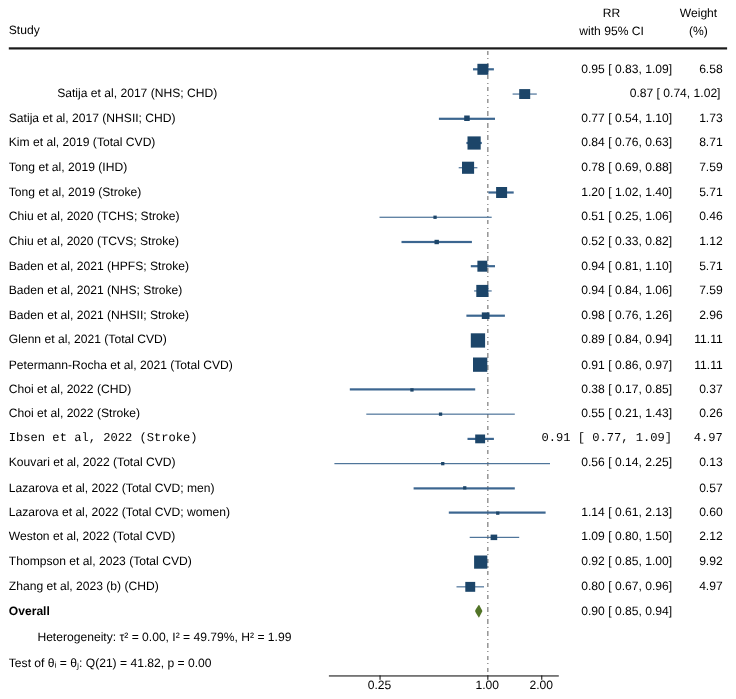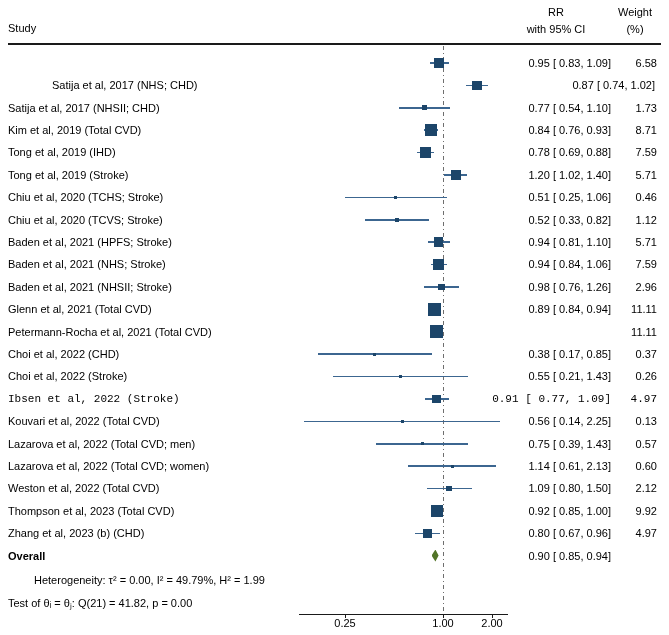--- a/index.html
+++ b/index.html
@@ -73,21 +73,21 @@
       <span class="study-label">Satija et al, 2017 (NHSII; CHD)</span>
       <span class="ci-line" style="left: 399.441px; width: 50.2971px; top: 10.45px; background: rgb(60, 102, 144);"></span>
       <span class="marker" style="height: 5.26118px; width: 5.26118px; left: 421.893px; top: 8.56941px; background: rgb(28, 69, 105);"></span>
       <span class="rr-text">0.77 [ 0.54, 1.10]</span>
       <span class="wt-text">1.73</span>
     </div>
       <div class="abs row" style="top: 119px;">
       <span class="study-label">Kim et al, 2019 (Total CVD)</span>
       <span class="ci-line" style="left: 423.599px; width: 14.2703px; top: 10.45px; background: rgb(60, 102, 144);"></span>
       <span class="marker" style="height: 11.8051px; width: 11.8051px; left: 424.772px; top: 5.29746px; background: rgb(28, 69, 105);"></span>
-      <span class="rr-text">0.84 [ 0.76, 0.93]</span>
+      <span class="rr-text">0.84 [ 0.76, 0.63]</span>
       <span class="wt-text">8.71</span>
     </div>
       <div class="abs row" style="top: 141.4px;">
       <span class="study-label">Tong et al, 2019 (IHD)</span>
       <span class="ci-line" style="left: 416.769px; width: 17.1945px; top: 10.45px; background: rgb(60, 102, 144);"></span>
       <span class="marker" style="height: 11.02px; width: 11.02px; left: 419.926px; top: 5.69001px; background: rgb(28, 69, 105);"></span>
       <span class="rr-text">0.78 [ 0.69, 0.88]</span>
       <span class="wt-text">7.59</span>
     </div>
       <div class="abs row" style="top: 163.8px;">
@@ -136,20 +136,21 @@
       <span class="study-label">Glenn et al, 2021 (Total CVD)</span>
       <span class="ci-line" style="left: 430.675px; width: 7.9513px; top: 10.45px; background: rgb(60, 102, 144);"></span>
       <span class="marker" style="height: 13.3327px; width: 13.3327px; left: 428.096px; top: 4.53367px; background: rgb(28, 69, 105);"></span>
       <span class="rr-text">0.89 [ 0.84, 0.94]</span>
       <span class="wt-text">11.11</span>
     </div>
       <div class="abs row" style="top: 320.6px;">
       <span class="study-label">Petermann-Rocha et al, 2021 (Total CVD)</span>
       <span class="ci-line" style="left: 432.338px; width: 8.50876px; top: 10.45px; background: rgb(60, 102, 144);"></span>
       <span class="marker" style="height: 13.3327px; width: 13.3327px; left: 429.667px; top: 4.53367px; background: rgb(28, 69, 105);"></span>
+      <span class="rr-text">0.91 [ 0.86, 0.97]</span>
       <span class="wt-text">11.11</span>
     </div>
       <div class="abs row" style="top: 343px;">
       <span class="study-label">Choi et al, 2022 (CHD)</span>
       <span class="ci-line" style="left: 317.737px; width: 113.774px; top: 10.45px; background: rgb(60, 102, 144);"></span>
       <span class="marker" style="height: 3px; width: 3px; left: 373.099px; top: 9.7px; background: rgb(28, 69, 105);"></span>
       <span class="rr-text">0.38 [ 0.17, 0.85]</span>
       <span class="wt-text">0.37</span>
     </div>
       <div class="abs row" style="top: 365.4px;">
@@ -170,21 +171,20 @@
       <span class="study-label">Kouvari et al, 2022 (Total CVD)</span>
       <span class="ci-line" style="left: 304.011px; width: 196.315px; top: 10.45px; background: rgb(60, 102, 144);"></span>
       <span class="marker" style="height: 3px; width: 3px; left: 400.511px; top: 9.7px; background: rgb(28, 69, 105);"></span>
       <span class="rr-text">0.56 [ 0.14, 2.25]</span>
       <span class="wt-text">0.13</span>
     </div>
       <div class="abs row" style="top: 432.6px;">
       <span class="study-label">Lazarova et al, 2022 (Total CVD; men)</span>
       <span class="ci-line" style="left: 376.436px; width: 91.849px; top: 10.45px; background: rgb(60, 102, 144);"></span>
       <span class="marker" style="height: 3.01993px; width: 3.01993px; left: 421.153px; top: 9.69003px; background: rgb(28, 69, 105);"></span>
-      <span class="rr-text">0.75 [ 0.39, 1.43]</span>
       <span class="wt-text">0.57</span>
     </div>
       <div class="abs row" style="top: 455px;">
       <span class="study-label">Lazarova et al, 2022 (Total CVD; women)</span>
       <span class="ci-line" style="left: 408.057px; width: 88.3946px; top: 10.45px; background: rgb(60, 102, 144);"></span>
       <span class="marker" style="height: 3.09839px; width: 3.09839px; left: 450.713px; top: 9.65081px; background: rgb(28, 69, 105);"></span>
       <span class="rr-text">1.14 [ 0.61, 2.13]</span>
       <span class="wt-text">0.60</span>
     </div>
       <div class="abs row" style="top: 477.4px;">

